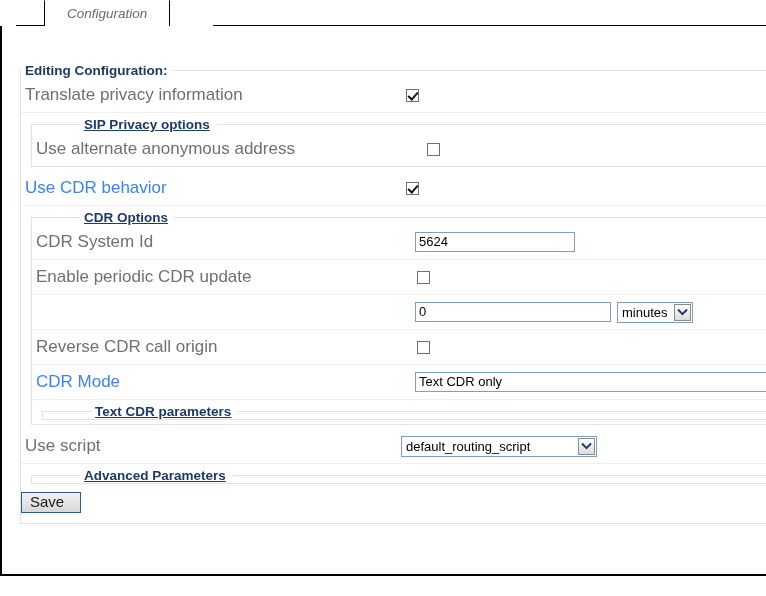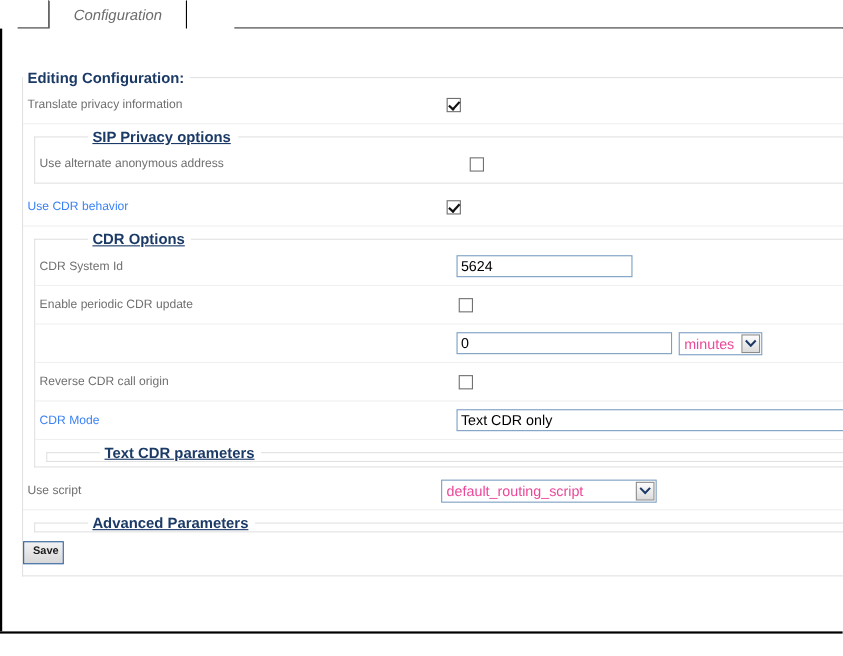--- a/index.html
+++ b/index.html
@@ -113,21 +113,21 @@
   .row {
     position: relative;
     height: 34px;
     border-bottom: 1px solid #f0f0f0;
     display: flex;
     align-items: center;
   }
   .row.last { border-bottom: none; }
   .row-label {
     color: #70706f;
-    font-size: 11px;
+    font-size: 17px;
     white-space: nowrap;
     padding-left: 4px;
   }
   .row-label.gold { color: #3b82f6; }
   .row-control {
     position: absolute;
     display: flex;
     align-items: center;
   }
 
@@ -167,21 +167,21 @@
     white-space: nowrap;
     overflow: hidden;
   }
 
   
   .sel {
     box-sizing: border-box;
     height: 21px;
     border: 1px solid #7b9ec4;
     background: #ffffff;
-    color: #ec4899;
+    color: #000000;
     font-size: 13px;
     display: inline-flex;
     align-items: center;
     padding-left: 4px;
     white-space: nowrap;
   }
   .sel .sel-text { flex: 1; }
   .sel .arrow-box {
     width: 17px;
     height: 17px;
@@ -195,25 +195,24 @@
   }
   .arrow-box svg { display: block; }
 
   
   .save-btn {
     display: inline-block;
     border: 1px solid #2a5d97;
     background: linear-gradient(#f2f2f2, #d8d8d8);
     color: #1a1a1a;
     font-family: "Liberation Sans", sans-serif;
-    font-size: 10px;
-    padding: 2px 4px 3px 8px;
+    font-size: 15px;
+    padding: 2px 16px 3px 8px;
     line-height: 14px;
     cursor: pointer;
-    font-weight: bold;
   }
 </style>
 </head>
 <body>
 
 <div class="tab-strip">
   <div class="tab-baseline-left"></div>
   <div class="tab-baseline-right"></div>
   <div class="tab">
     <span>Configuration</span>

